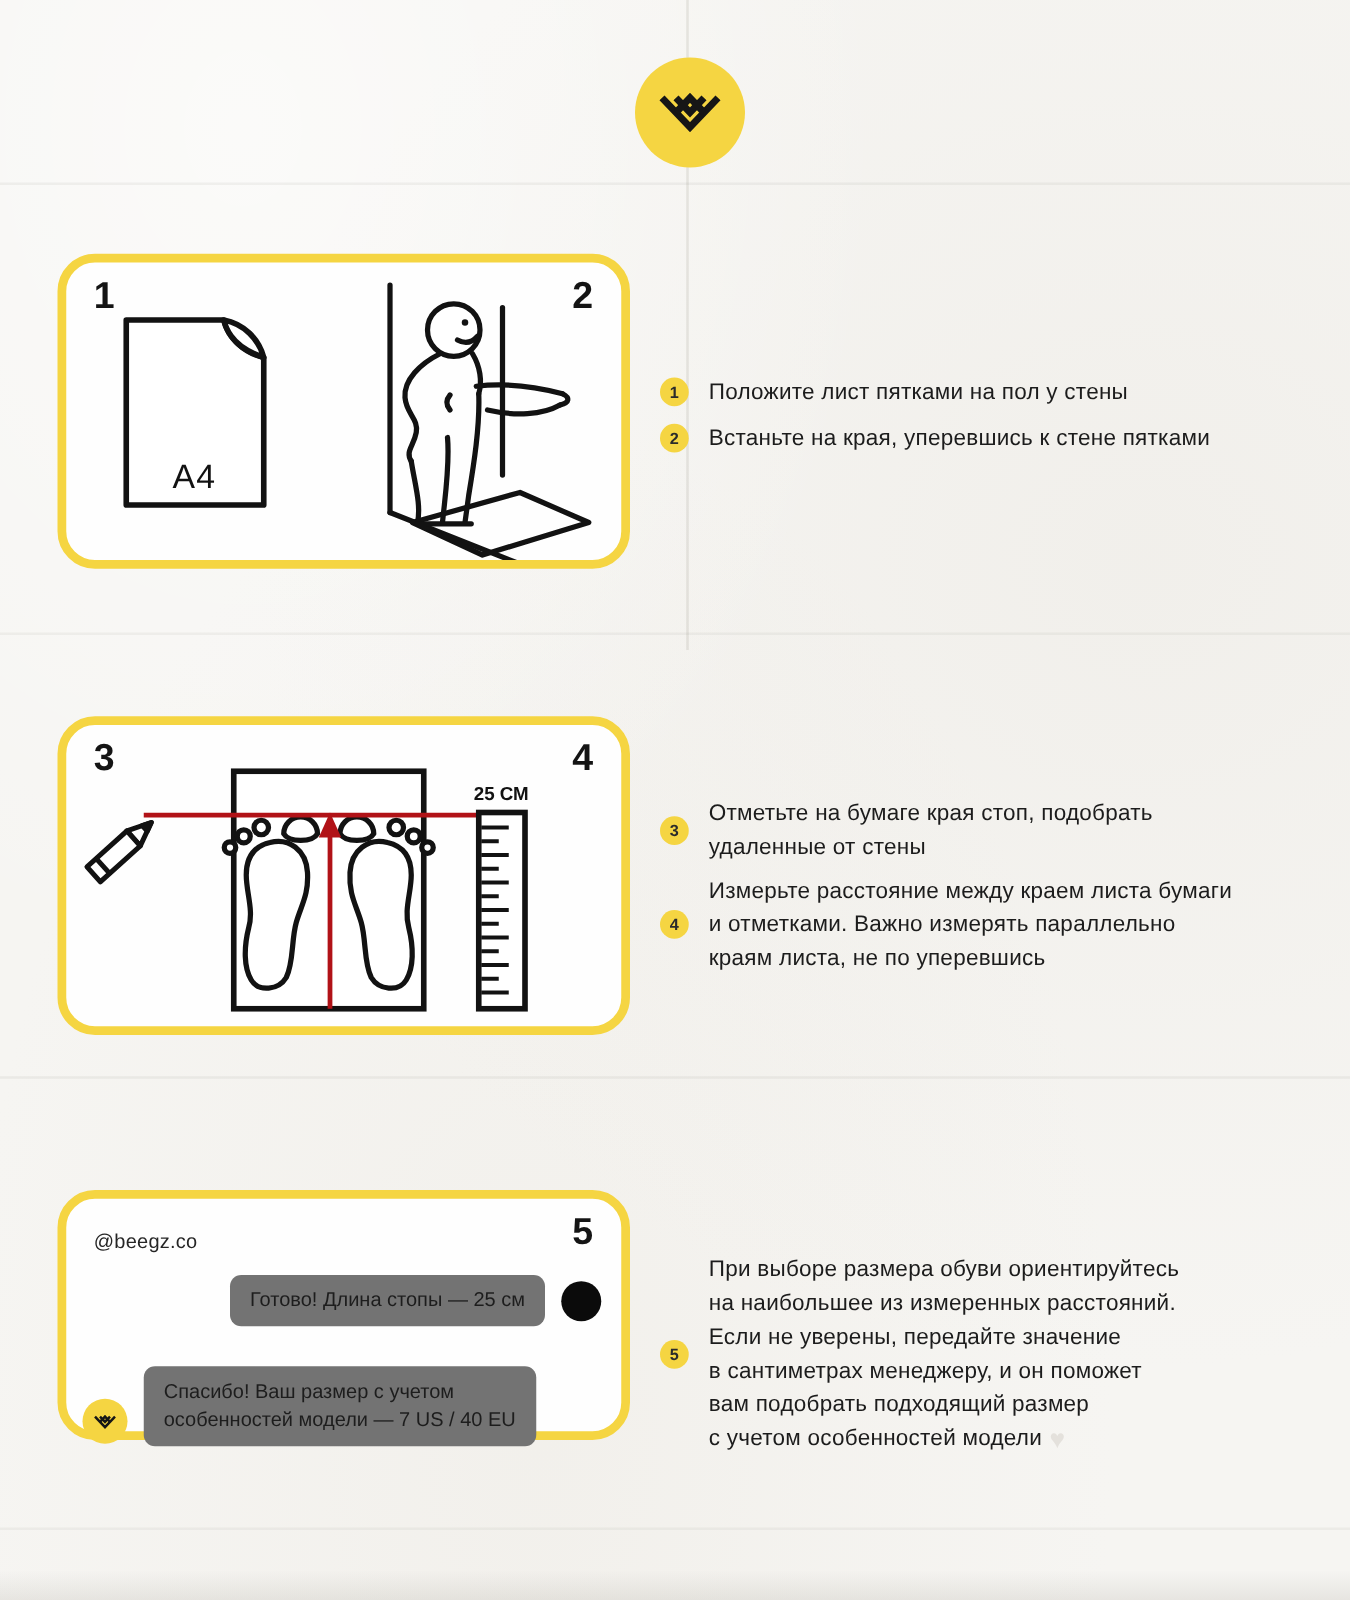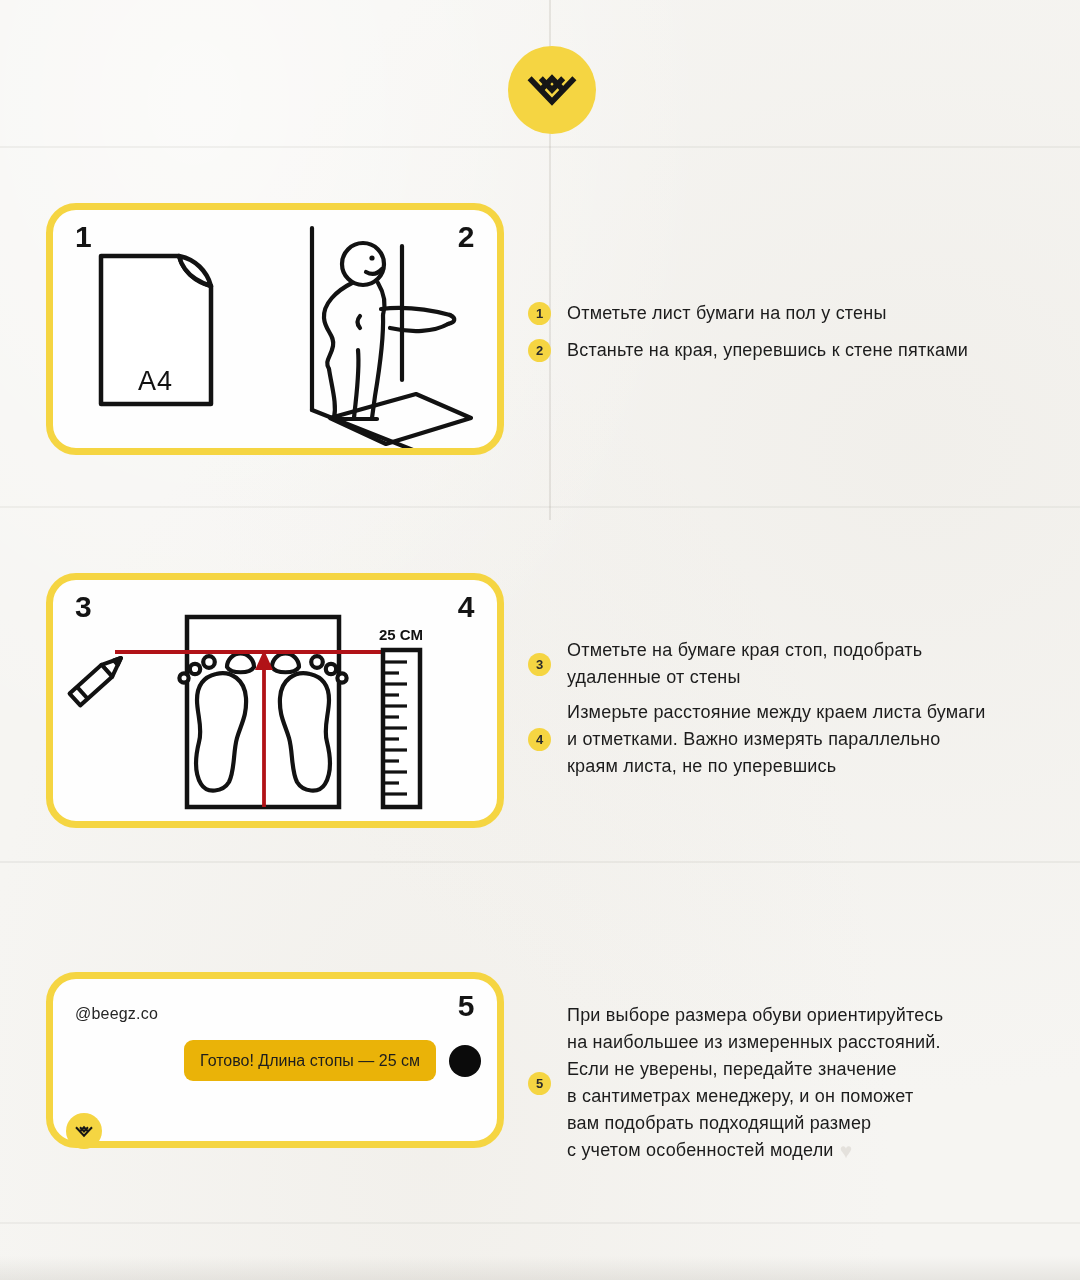--- a/index.html
+++ b/index.html
@@ -34,21 +34,21 @@
     border-radius:50%; background:#F5D542;
     display:flex; align-items:center; justify-content:center;
   }
 
   .panel {
     position:absolute; left:46px; width:458px;
     background:#fefefe; border:7px solid #F5D542; border-radius:30px;
   }
   .panel.p1 { top:203px; height:252px; }
   .panel.p2 { top:573px; height:255px; }
-  .panel.p3 { top:952px; height:176px;margin-top:20px; }
+  .panel.p3 { top:952px; height:200px; }
 
   .corner-num {
     position:absolute; top:10px; font-size:30px; font-weight:bold; color:#141414;
     z-index:3; letter-spacing:.5px;
   }
   .corner-num.left  { left:22px; }
   .corner-num.right { right:22px; }
 
   .a4-svg     { position:absolute; left:42px;  top:40px; }
   .person-svg { position:absolute; left:244px; top:12px; }
@@ -70,21 +70,21 @@
     color:#1c1c1c; white-space:pre-line; max-width:510px;
   }
   .heart { color:#e4e1dc; font-size:21px; margin-left:6px; vertical-align:-2px; }
 
   
   .handle { position:absolute; left:22px; top:26px; font-size:16px; color:#262626; letter-spacing:.2px; }
   .chat-row { position:absolute; display:flex; align-items:center; gap:13px; }
   .chat-row.out { top:61px; right:16px; }
   .chat-row.in  { top:134px; left:13px; align-items:flex-end; }
   .bubble {
-    background:#eab308; border-radius:9px; padding:9px 16px;
+    background:#737373; border-radius:9px; padding:9px 16px;
     font-size:16px; line-height:23px; color:#1d1d1d; white-space:pre-line;
   }
   .avatar { border-radius:50%; flex:0 0 auto; }
   .avatar.black { width:32px; height:32px; background:#0b0b0b; }
   .avatar.yellow {
     width:36px; height:36px; background:#F5D542;
     display:flex; align-items:center; justify-content:center; margin-bottom:2px;
   }
   .hidden-defs { position:absolute; width:0; height:0; overflow:hidden; }
 </style>
@@ -212,26 +212,28 @@
       <div class="bubble">Готово! Длина стопы — 25 см</div>
       <div class="avatar black"></div>
     </div>
 
     <div class="chat-row in">
       <div class="avatar yellow">
         <svg width="20" height="15" viewBox="0 0 100 70">
           <use href="#beegz-mark"></use>
         </svg>
       </div>
+      <div class="bubble">Спасибо! Ваш размер с учетом
+особенностей модели — 7 US / 40 EU</div>
     </div>
   </section>
 
   <div class="instr" style="top:300px;">
     <span class="badge">1</span>
-    <p class="itext">Отметьте лист бумаги на пол у стены</p>
+    <p class="itext">Положите лист пятками на пол у стены</p>
   </div>
 
   <div class="instr" style="top:337px;">
     <span class="badge">2</span>
     <p class="itext">Встаньте на края, уперевшись к стене пятками</p>
   </div>
 
   <div class="instr" style="top:637px;">
     <span class="badge">3</span>
     <p class="itext">Отметьте на бумаге края стоп, подобрать

